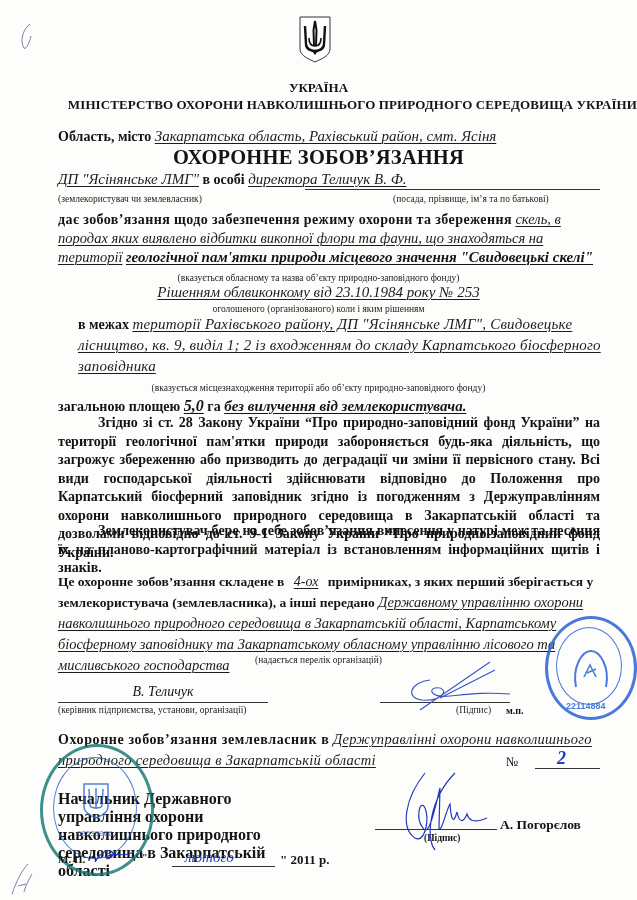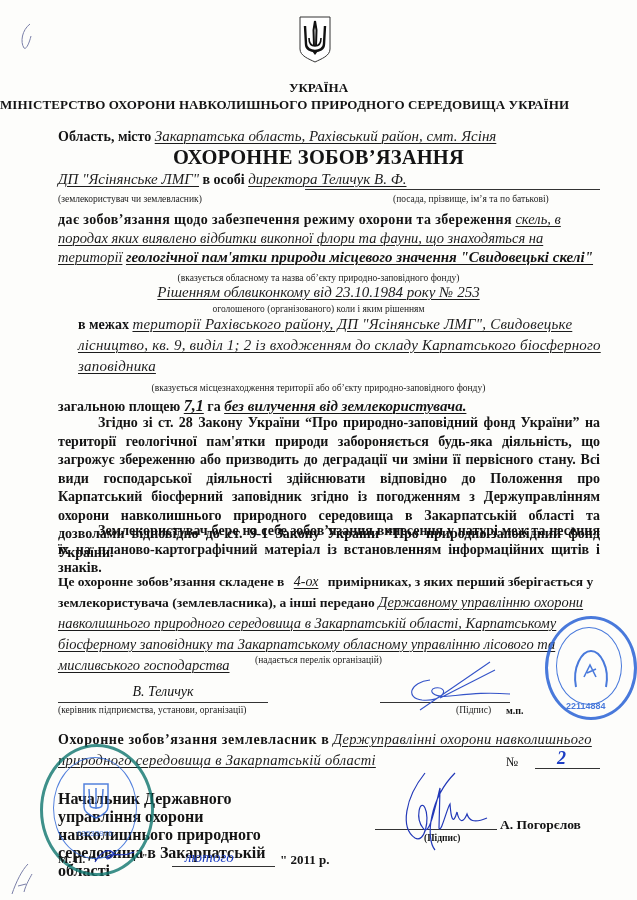--- a/index.html
+++ b/index.html
@@ -13,21 +13,21 @@
   .b { font-weight: bold; }
   .hw { font-style: italic; font-weight: normal; text-decoration: underline; text-decoration-thickness: 1px; text-underline-offset: 2px; color: #1c1c1c; }
   .hwb { font-style: italic; font-weight: bold; text-decoration: underline; text-decoration-thickness: 1px; text-underline-offset: 2px; }
   .small { font-size: 9.5px; color: #222; font-weight: normal; }
   .line { position: absolute; height: 0; border-top: 1px solid #333; }
   .para { font-weight: bold; font-size: 14px; line-height: 18.5px; text-align: justify; }
   .blue { color: #1e3fc4; }
 
   #coat { left: 299px; top: 16px; width: 32px; height: 47px; }
   #title-country { left: 0; width: 637px; top: 80px; text-align: center; font-weight: bold; font-size: 13px; }
-  #title-ministry { left: 0; width: 637px; top: 97px; text-align: left; font-weight: bold; font-size: 13px; letter-spacing: 0.1px; }
+  #title-ministry { left: 0; width: 637px; top: 97px; text-align: right; font-weight: bold; font-size: 13px; letter-spacing: 0.1px; }
 
   #row-region { left: 58px; top: 128px; font-size: 14px; white-space: nowrap; }
 
   #doc-title { left: 0; width: 637px; top: 146px; text-align: center; font-weight: bold; font-size: 20.5px; letter-spacing: 0.2px; }
 
   #row-user { left: 58px; top: 171px; font-size: 14px; white-space: nowrap; }
   #row-user-line { left: 305px; top: 189px; width: 295px; }
   #cap-user { left: 58px; top: 194px; }
   #cap-person { left: 393px; top: 194px; }
 
@@ -116,21 +116,21 @@
 <div id="cap-decision" class="abs small">оголошеного (організованого) коли і яким рішенням</div>
 
 <div id="para-bounds" class="abs">
   <span class="b">в межах</span>
   <span class="hw" style="font-size:15px;letter-spacing:0.2px">території Рахівського району, ДП "Ясінянське ЛМГ", Свидовецьке лісництво, кв. 9, виділ 1; 2  із входженням до складу Карпатського біосферного заповідника</span>
 </div>
 <div id="cap-location" class="abs small">(вказується місцезнаходження території або об’єкту природно-заповідного фонду)</div>
 
 <div id="row-area" class="abs">
   <span class="b">загальною площею</span>
-  <span class="hwb" style="font-size:16px">7,1</span>
+  <span class="hwb" style="font-size:16px">5,0</span>
   <span class="b">га</span>
   <span class="hwb" style="font-size:15px">без вилучення від землекористувача.</span>
 </div>
 
 <div id="para-law" class="abs para">Згідно зі ст. 28 Закону України “Про природно-заповідний фонд України” на території геологічної пам'ятки природи забороняється будь-яка діяльність, що загрожує збереженню або призводить до деградації чи зміни її первісного стану. Всі види господарської діяльності здійснювати відповідно до Положення про Карпатський біосферний заповідник згідно із погодженням з Держуправлінням охорони навколишнього природного середовища в Закарпатській області та дозволами відповідно до ст. 9-1 Закону України “Про природно-заповідний фонд України.</div>
 <div id="para-user-duty" class="abs para">Землекористувач бере на себе зобов’язання винесення у натурі меж та несення їх на планово-картографічний матеріал із встановленням інформаційних щитів і знаків.</div>
 
 <div id="para-copies" class="abs">
   <span class="b">Це охоронне зобов’язання складене в</span>
   <span class="hw" style="font-size:14px;padding:0 6px">4-ох</span>

